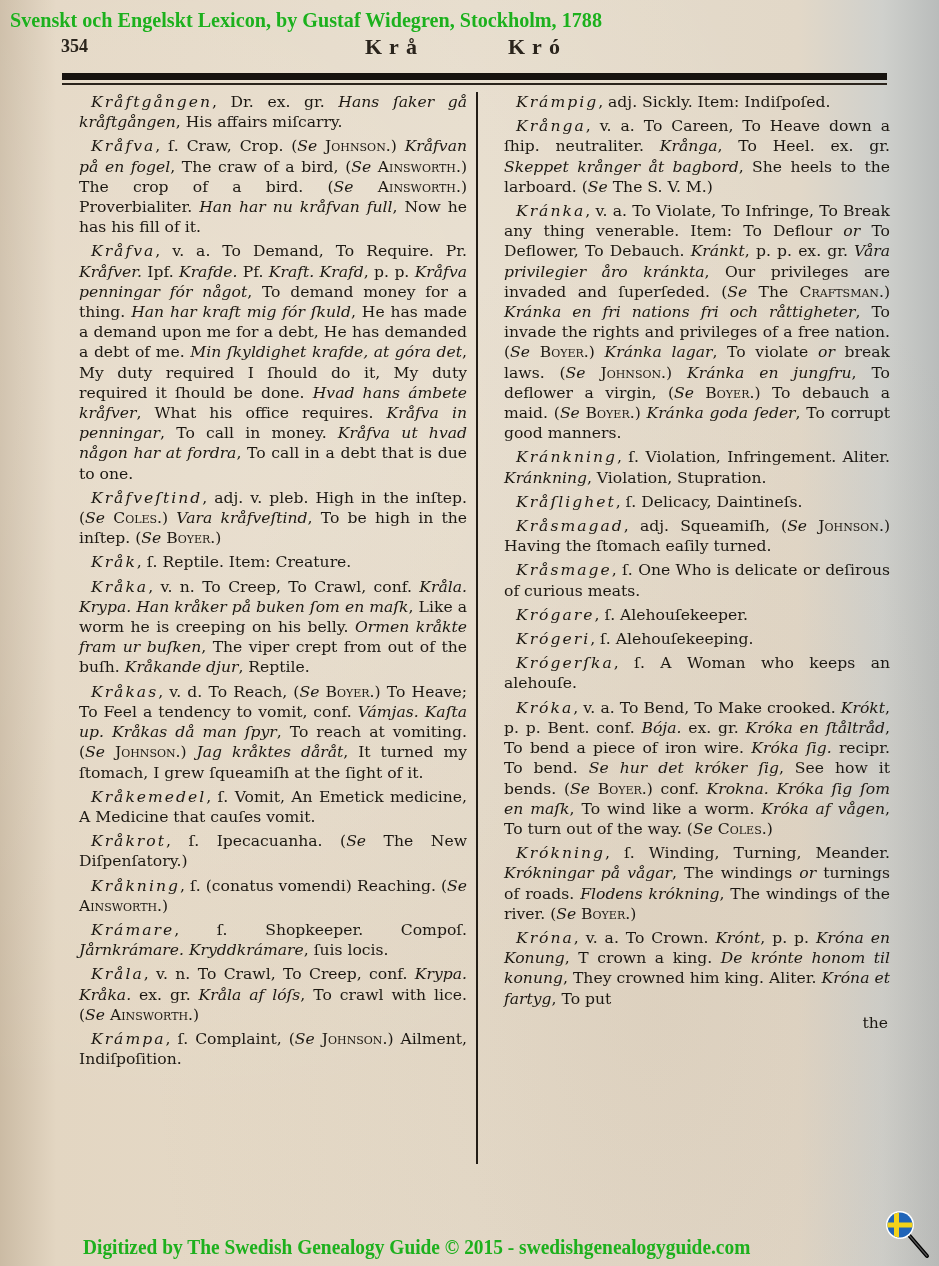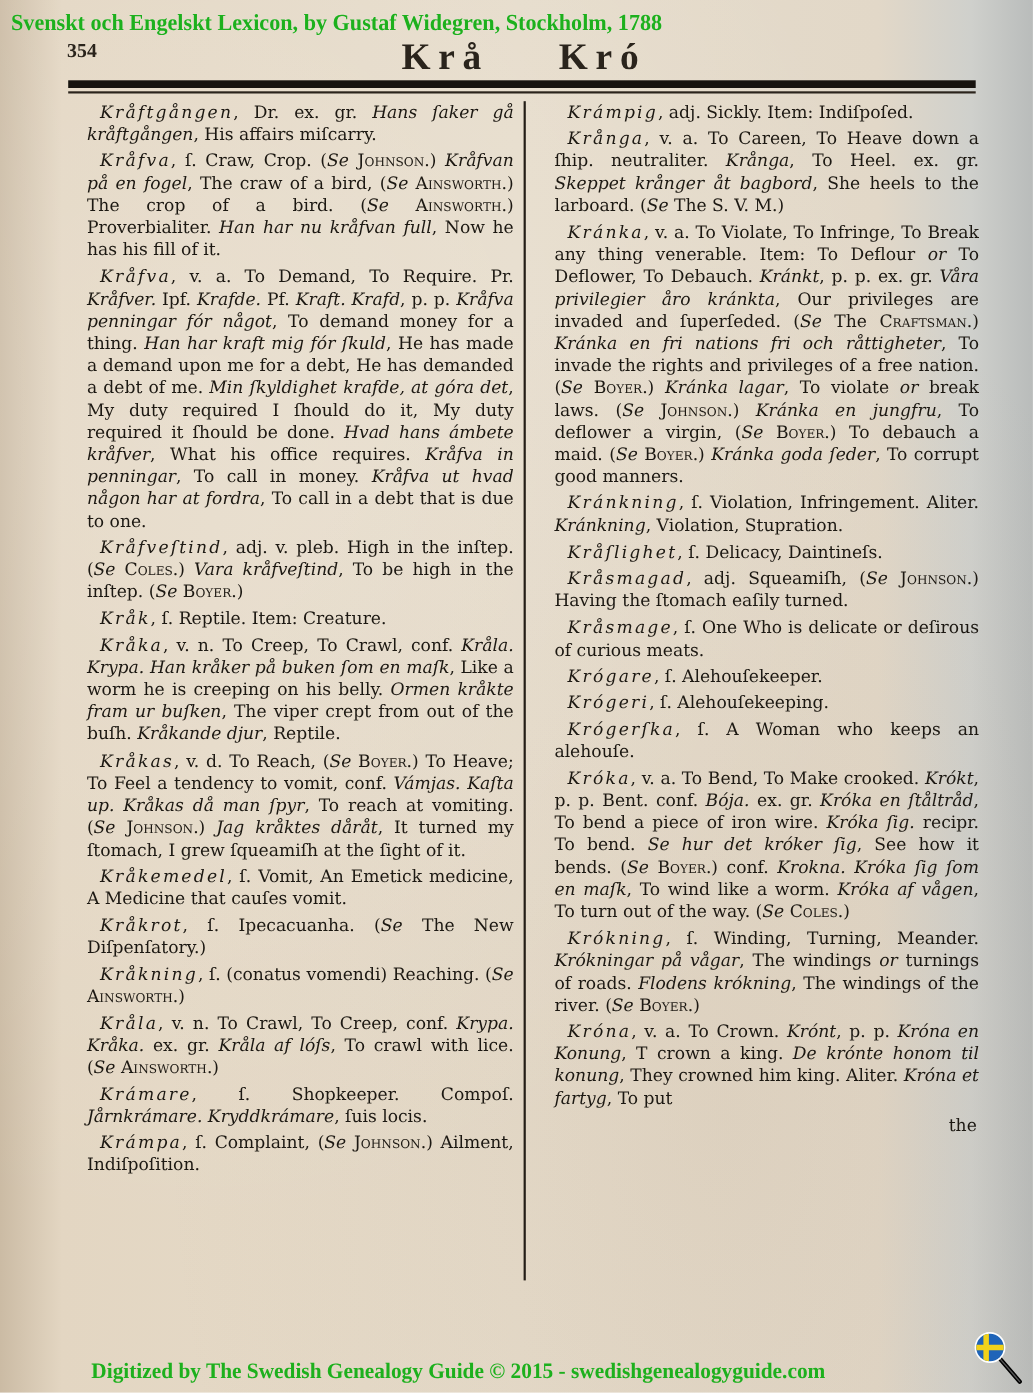--- a/index.html
+++ b/index.html
@@ -17,21 +17,21 @@
     font-family: "Liberation Serif", serif; font-size: 21px; font-weight: bold;
     color: #1db01d; letter-spacing: 0px; transform: scaleX(0.96); transform-origin: left center;
     text-shadow: 0 0 1px rgba(255,255,255,0.4);
   }
   .pagenum {
     position: absolute; left: 61px; top: 36px;
     font-family: "Liberation Serif", serif; font-size: 18px; font-weight: bold; color: #2a241c;
   }
   .runhead {
     position: absolute; top: 34px; font-family: "Liberation Serif", serif;
-    font-size: 34px; font-weight: bold; letter-spacing: 7px; color: #2a241c;
+    font-size: 22px; font-weight: bold; letter-spacing: 7px; color: #2a241c;
   }
   .runhead.left { left: 365px; }
   .runhead.right { left: 508px; }
   .rule {
     position: absolute; left: 62px; width: 825px;
   }
   .rule.thick { top: 73px; height: 7px; background: #17130f; }
   .rule.thin { top: 83px; height: 2px; background: #2b241c; }
   .divider {
     position: absolute; left: 476px; top: 92px; height: 1072px; width: 2px; background: #231d16;
@@ -70,22 +70,22 @@
     <p class="entry"><span class="hw">Kråftgången</span><span>, Dr. ex. gr. </span><span class="it">Hans ſaker gå kråftgången</span><span>, His affairs miſcarry.</span></p>
     <p class="entry"><span class="hw">Kråfva</span><span>, ſ. Craw, Crop. (</span><span class="it">Se</span><span> </span><span class="sc">Johnson.</span><span>) </span><span class="it">Kråfvan på en fogel</span><span>, The craw of a bird, (</span><span class="it">Se</span><span> </span><span class="sc">Ainsworth.</span><span>) The crop of a bird. (</span><span class="it">Se</span><span> </span><span class="sc">Ainsworth.</span><span>) Proverbialiter. </span><span class="it">Han har nu kråfvan full</span><span>, Now he has his fill of it.</span></p>
     <p class="entry"><span class="hw">Kråfva</span><span>, v. a. To Demand, To Require. Pr. </span><span class="it">Kråfver.</span><span> Ipf. </span><span class="it">Krafde.</span><span> Pf. </span><span class="it">Kraft.</span><span> </span><span class="it">Krafd</span><span>, p. p. </span><span class="it">Kråfva penningar fór något</span><span>, To demand money for a thing. </span><span class="it">Han har kraft mig fór ſkuld</span><span>, He has made a demand upon me for a debt, He has demanded a debt of me. </span><span class="it">Min ſkyldighet krafde, at góra det</span><span>, My duty required I ſhould do it, My duty required it ſhould be done. </span><span class="it">Hvad hans ámbete kråfver</span><span>, What his office requires. </span><span class="it">Kråfva in penningar</span><span>, To call in money. </span><span class="it">Kråfva ut hvad någon har at fordra</span><span>, To call in a debt that is due to one.</span></p>
     <p class="entry"><span class="hw">Kråfveſtind</span><span>, adj. v. pleb. High in the inſtep. (</span><span class="it">Se</span><span> </span><span class="sc">Coles.</span><span>) </span><span class="it">Vara kråfveſtind</span><span>, To be high in the inſtep. (</span><span class="it">Se</span><span> </span><span class="sc">Boyer.</span><span>)</span></p>
     <p class="entry"><span class="hw">Kråk</span><span>, ſ. Reptile. Item: Creature.</span></p>
     <p class="entry"><span class="hw">Kråka</span><span>, v. n. To Creep, To Crawl, conf. </span><span class="it">Kråla. Krypa.</span><span> </span><span class="it">Han kråker på buken ſom en maſk</span><span>, Like a worm he is creeping on his belly. </span><span class="it">Ormen kråkte fram ur buſken</span><span>, The viper crept from out of the buſh. </span><span class="it">Kråkande djur</span><span>, Reptile.</span></p>
     <p class="entry"><span class="hw">Kråkas</span><span>, v. d. To Reach, (</span><span class="it">Se</span><span> </span><span class="sc">Boyer.</span><span>) To Heave; To Feel a tendency to vomit, conf. </span><span class="it">Vámjas.</span><span> </span><span class="it">Kaſta up.</span><span> </span><span class="it">Kråkas då man ſpyr</span><span>, To reach at vomiting. (</span><span class="it">Se</span><span> </span><span class="sc">Johnson.</span><span>) </span><span class="it">Jag kråktes dåråt</span><span>, It turned my ſtomach, I grew ſqueamiſh at the ſight of it.</span></p>
     <p class="entry"><span class="hw">Kråkemedel</span><span>, ſ. Vomit, An Emetick medicine, A Medicine that cauſes vomit.</span></p>
     <p class="entry"><span class="hw">Kråkrot</span><span>, ſ. Ipecacuanha. (</span><span class="it">Se</span><span> The New Diſpenſatory.)</span></p>
     <p class="entry"><span class="hw">Kråkning</span><span>, ſ. (conatus vomendi) Reaching. (</span><span class="it">Se</span><span> </span><span class="sc">Ainsworth.</span><span>)</span></p>
+    <p class="entry"><span class="hw">Krámare</span><span>, ſ. Shopkeeper. Compoſ. </span><span class="it">Jårnkrámare. Kryddkrámare</span><span>, ſuis locis.</span></p>
     <p class="entry"><span class="hw">Kråla</span><span>, v. n. To Crawl, To Creep, conf. </span><span class="it">Krypa. Kråka.</span><span> ex. gr. </span><span class="it">Kråla af lóſs</span><span>, To crawl with lice. (</span><span class="it">Se</span><span> </span><span class="sc">Ainsworth.</span><span>)</span></p>
-    <p class="entry"><span class="hw">Krámare</span><span>, ſ. Shopkeeper. Compoſ. </span><span class="it">Jårnkrámare. Kryddkrámare</span><span>, ſuis locis.</span></p>
     <p class="entry"><span class="hw">Krámpa</span><span>, ſ. Complaint, (</span><span class="it">Se</span><span> </span><span class="sc">Johnson.</span><span>) Ailment, Indiſpoſition.</span></p>
   </div>
 <div class="divider"></div>
 <div class="col right">
 <p class="entry"><span class="hw">Krámpig</span><span>, adj. Sickly. Item: Indiſpoſed.</span></p>
     <p class="entry"><span class="hw">Krånga</span><span>, v. a. To Careen, To Heave down a ſhip. neutraliter. </span><span class="it">Krånga</span><span>, To Heel. ex. gr. </span><span class="it">Skeppet krånger åt bagbord</span><span>, She heels to the larboard. (</span><span class="it">Se</span><span> The S. V. M.)</span></p>
     <p class="entry"><span class="hw">Kránka</span><span>, v. a. To Violate, To Infringe, To Break any thing venerable. Item: To Deflour </span><span class="it">or</span><span> To Deflower, To Debauch. </span><span class="it">Kránkt</span><span>, p. p. ex. gr. </span><span class="it">Våra privilegier åro kránkta</span><span>, Our privileges are invaded and ſuperſeded. (</span><span class="it">Se</span><span> The </span><span class="sc">Craftsman.</span><span>) </span><span class="it">Kránka en fri nations fri och råttigheter</span><span>, To invade the rights and privileges of a free nation. (</span><span class="it">Se</span><span> </span><span class="sc">Boyer.</span><span>) </span><span class="it">Kránka lagar</span><span>, To violate </span><span class="it">or</span><span> break laws. (</span><span class="it">Se</span><span> </span><span class="sc">Johnson.</span><span>) </span><span class="it">Kránka en jungfru</span><span>, To deflower a virgin, (</span><span class="it">Se</span><span> </span><span class="sc">Boyer.</span><span>) To debauch a maid. (</span><span class="it">Se</span><span> </span><span class="sc">Boyer.</span><span>) </span><span class="it">Kránka goda ſeder</span><span>, To corrupt good manners.</span></p>
     <p class="entry"><span class="hw">Kránkning</span><span>, ſ. Violation, Infringement. Aliter. </span><span class="it">Kránkning</span><span>, Violation, Stupration.</span></p>
     <p class="entry"><span class="hw">Kråſlighet</span><span>, ſ. Delicacy, Daintineſs.</span></p>
     <p class="entry"><span class="hw">Kråsmagad</span><span>, adj. Squeamiſh, (</span><span class="it">Se</span><span> </span><span class="sc">Johnson.</span><span>) Having the ſtomach eaſily turned.</span></p>

